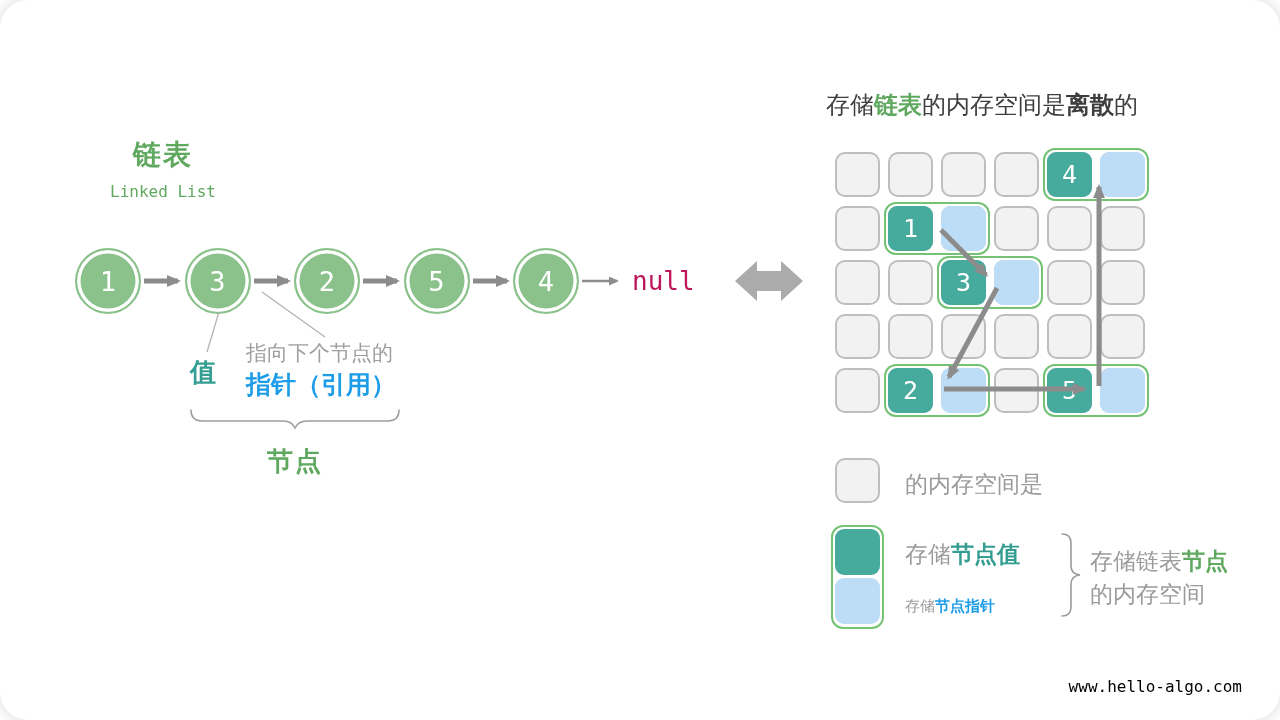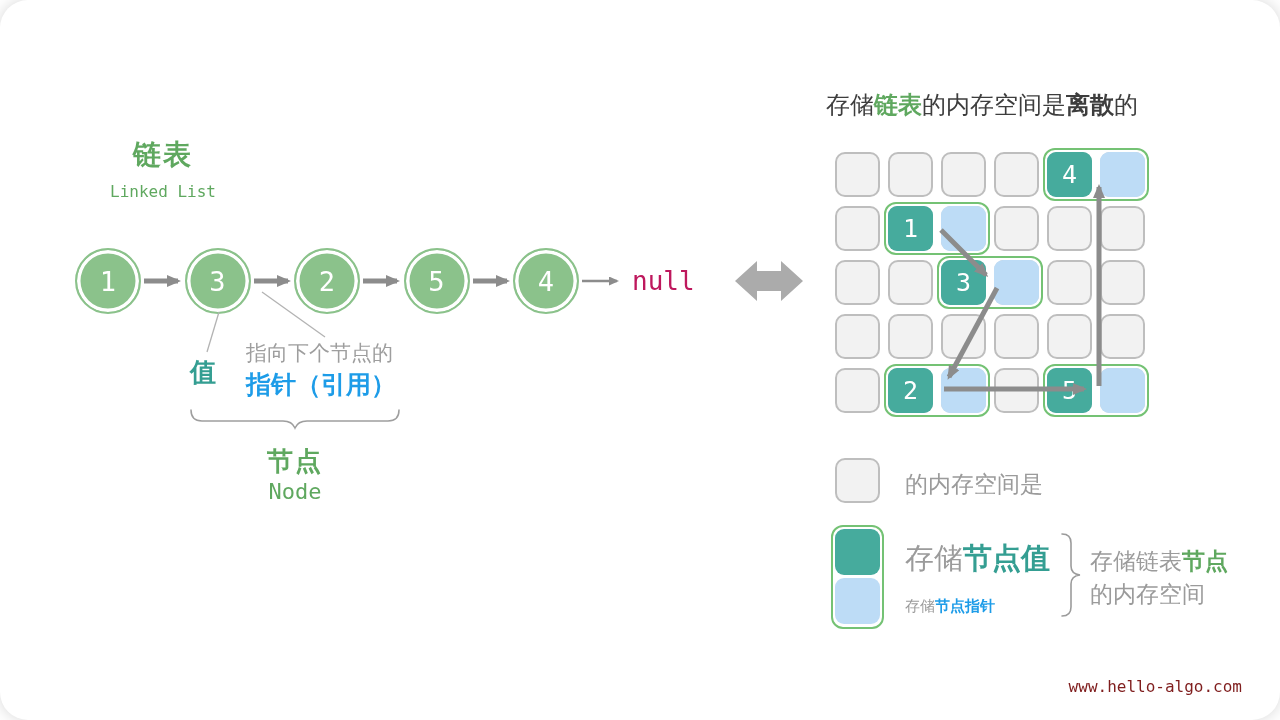--- a/index.html
+++ b/index.html
@@ -62,29 +62,29 @@
     position:absolute;width:45px;height:45px;border-radius:9px;
     background:#BDDCF6;
   }
   
   .legend-free-swatch{left:835px;top:458px;width:45px;height:45px;border-radius:10px;
     background:#F2F2F2;border:2px solid #BEBEBE;box-sizing:border-box;}
   .legend-free-label{left:905px;top:469px;font-size:23px;color:#9B9B9B;}
   .legend-pair-border{left:831px;top:525px;width:53px;height:104px;border:2.5px solid #74C274;border-radius:12px;box-sizing:border-box;}
   .legend-val-swatch{left:835px;top:529px;width:45px;height:46px;border-radius:9px;background:#46AB9D;}
   .legend-ptr-swatch{left:835px;top:578px;width:45px;height:46px;border-radius:9px;background:#BDDCF6;}
-  .legend-val-label{left:905px;top:539px;font-size:29px;color:#9B9B9B;}
+  .legend-val-label{left:905px;top:539px;font-size:23px;color:#9B9B9B;}
   .legend-val-label b{color:#349E92;}
   .legend-ptr-label{left:905px;top:597px;font-size:15px;color:#9B9B9B;}
   .legend-ptr-label b{color:#1D9CE8;}
   .legend-brace-text{left:1090px;top:545px;font-size:23px;color:#9B9B9B;line-height:33px;}
   .legend-brace-text b{color:#5FA85F;}
   .watermark{
     right:38px;bottom:24px;font-family:"DejaVu Sans Mono",monospace;
-    font-size:16px;color:#7f1d1d;
+    font-size:16px;color:#000000;
   }
   svg.overlay{position:absolute;left:0;top:0;z-index:6;pointer-events:none;}
 </style>
 </head>
 <body>
 
 <div id="scene">
 
   <div class="abs title-zh">链表</div>
   <div class="abs title-en">Linked List</div>
@@ -106,21 +106,20 @@
         <span>4</span>
       </div>
     </div>
 
   <div class="abs null-label">null</div>
 
   <div class="abs value-label">值</div>
   <div class="abs pointer-label nowrap">指针（引用）</div>
   <div class="abs pointer-caption nowrap">指向下个节点的</div>
   <div class="abs node-label-zh">节点</div>
-  <div class="abs node-label-en">Node</div>
 
   <div class="abs mem-title">
     <span>存储</span><span class="green">链表</span><span>的内存空间是</span><span class="bold">离散</span><span>的</span>
   </div>
 
   <div class="abs">
       <div class="cell" style="left: 835px; top: 152px;"></div>
       <div class="cell" style="left: 888px; top: 152px;"></div>
       <div class="cell" style="left: 941px; top: 152px;"></div>
       <div class="cell" style="left: 994px; top: 152px;"></div>

